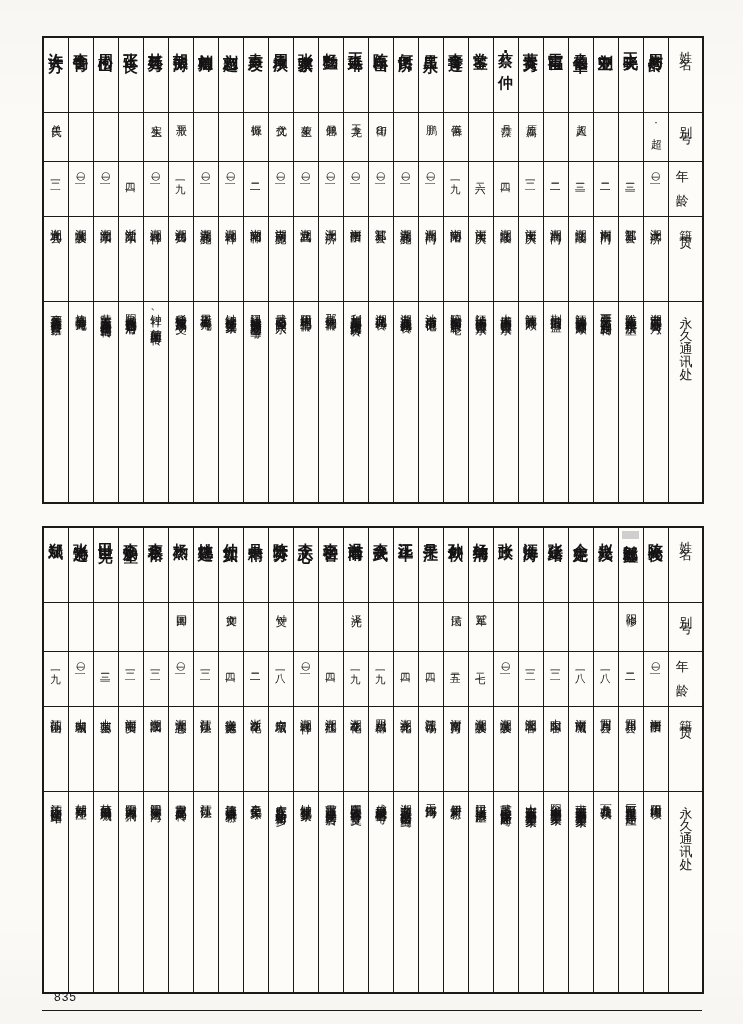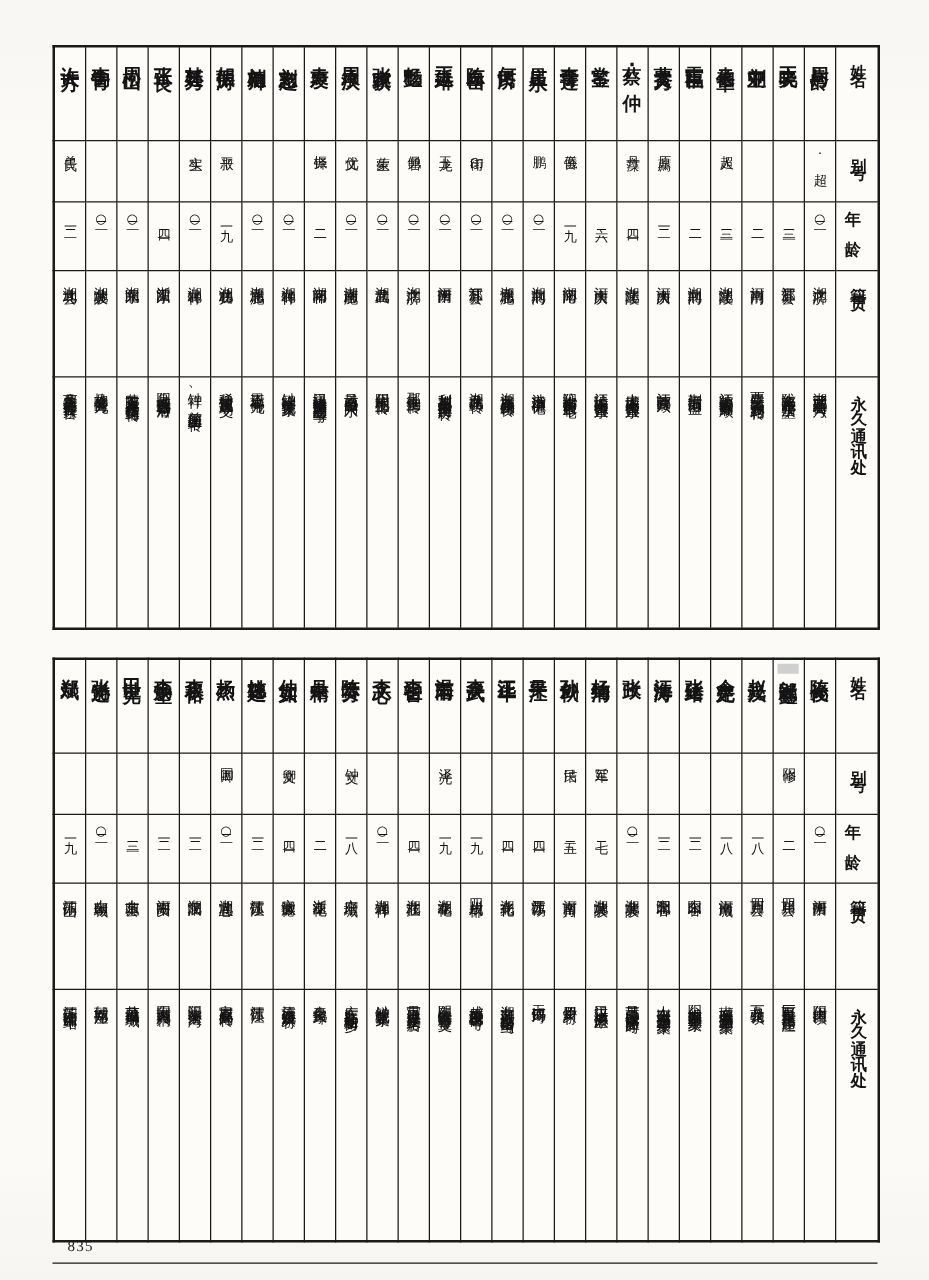--- a/index.html
+++ b/index.html
@@ -91,34 +91,34 @@
   .row-native .v{font-size:11.5px;}
   .row-addr td{height:200px;}
   .row-addr .v{font-size:11.5px;line-height:1.12;}
   
   td.hdr{
     width:30px;
     background:#fdfcf9;
   }
   td.hdr .v{
     font-size:13px;
-    font-weight:bold;
+    font-weight:normal;
     letter-spacing:6px;
   }
   td.hdr.addrhdr .v{letter-spacing:13px;font-size:13px;}
   .name-highlight{
     background:#cfcfcf;
     padding:1px 0;
   }
   .pagenum{
     position:absolute;
     left:54px;
     top:990px;
     font-size:12px;
-    font-family:Liberation Serif, serif;
+    font-family:Liberation Sans, sans-serif;
     color:#1a1a1a;
     letter-spacing:1px;
   }
   .bottom-rule{
     position:absolute;
     left:42px;right:41px;
     top:1010px;
     height:1px;
     background:#1a1a1a;
   }

